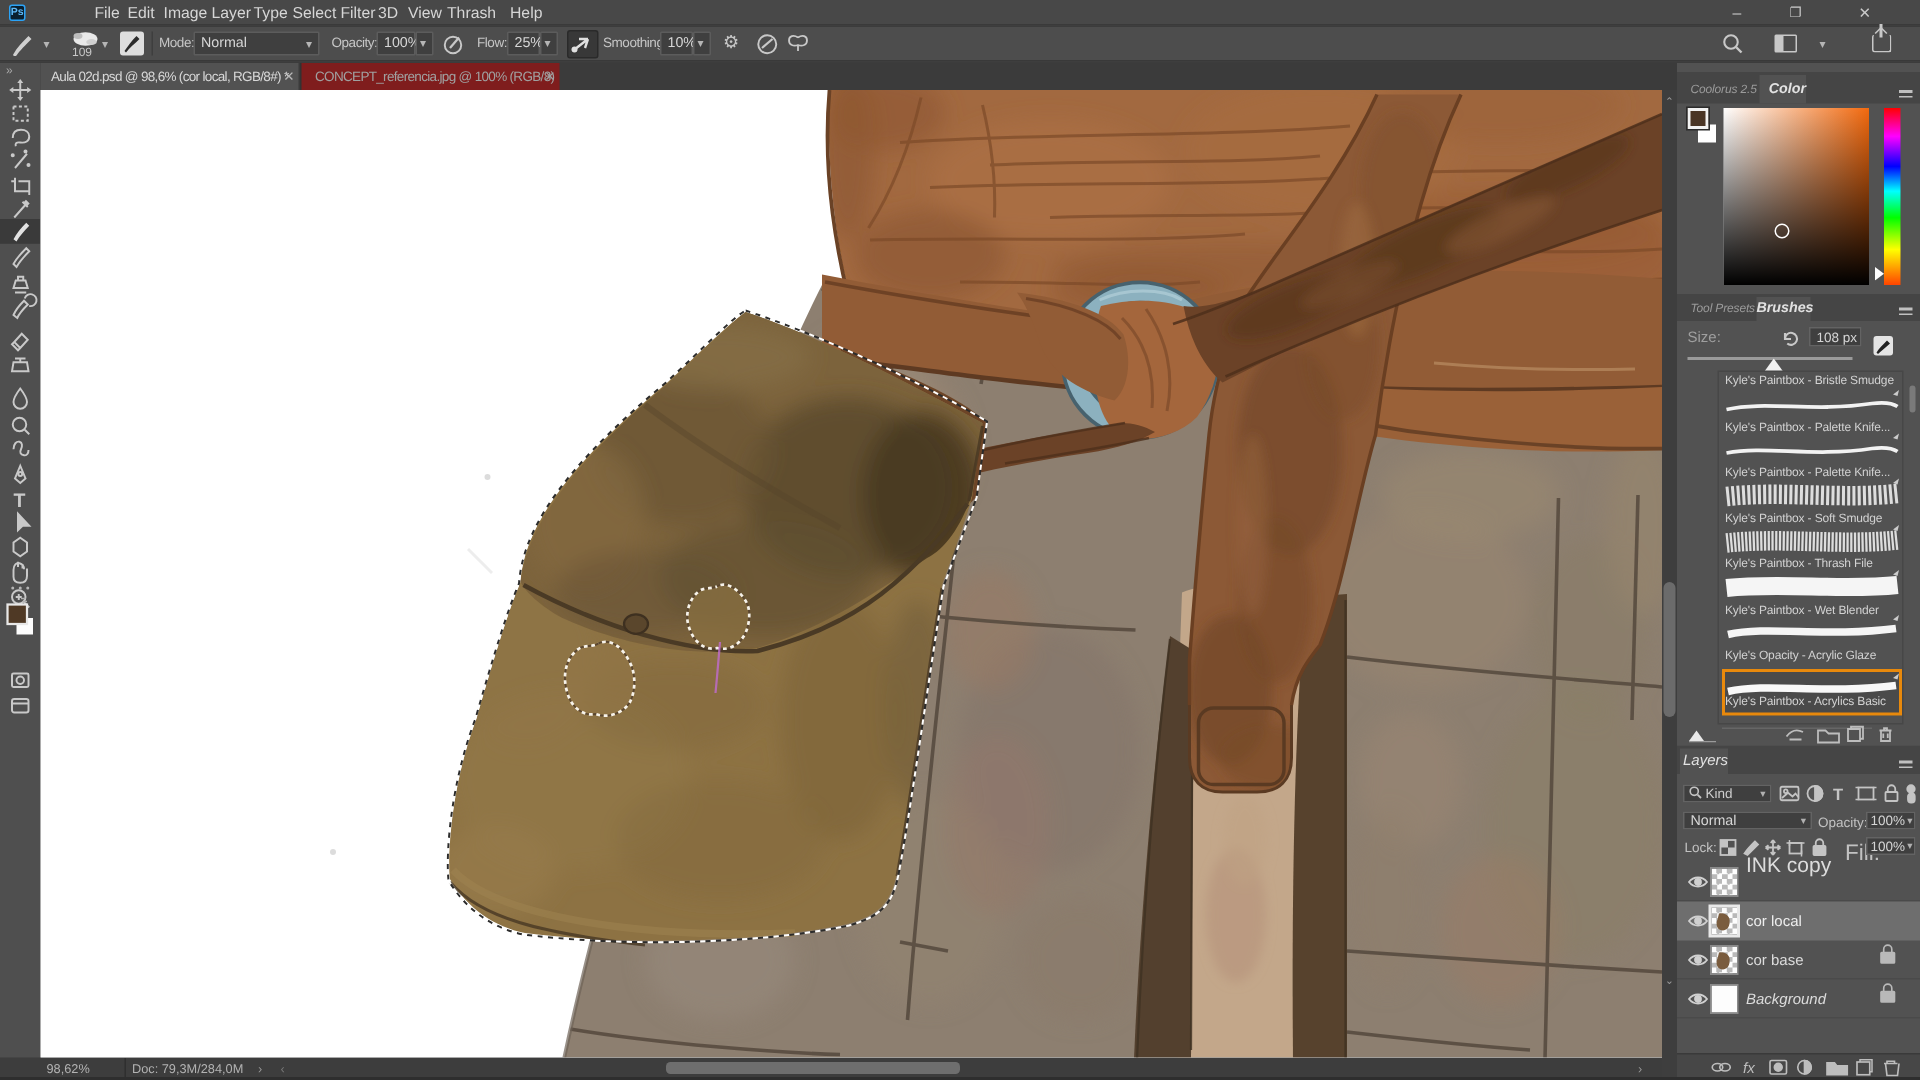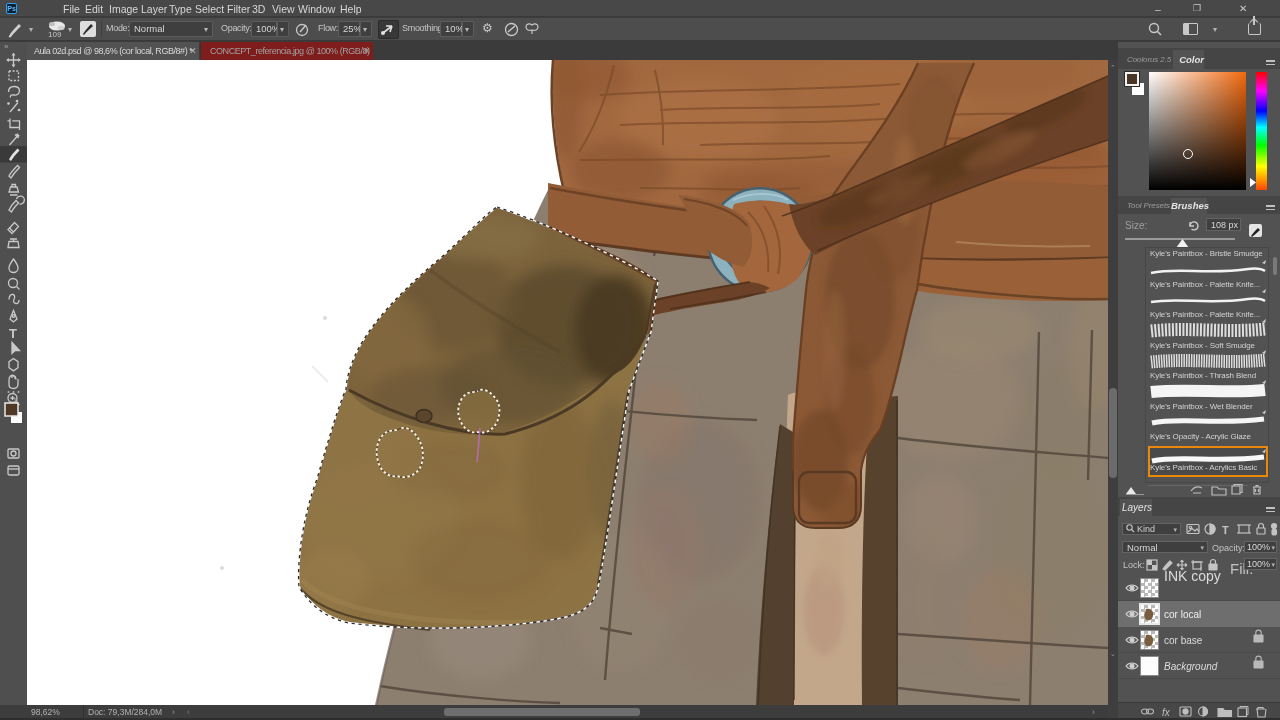--- a/index.html
+++ b/index.html
@@ -54,21 +54,21 @@
   <div id="pslogo">Ps</div>
   <span class="menuitem" style="left:31px">File</span>
   <span class="menuitem" style="left:53px">Edit</span>
   <span class="menuitem" style="left:77px">Image</span>
   <span class="menuitem" style="left:109px">Layer</span>
   <span class="menuitem" style="left:137px">Type</span>
   <span class="menuitem" style="left:163px">Select</span>
   <span class="menuitem" style="left:195px">Filter</span>
   <span class="menuitem" style="left:220px">3D</span>
   <span class="menuitem" style="left:240px">View</span>
-  <span class="menuitem" style="left:266px">Window</span>
+  <span class="menuitem" style="left:266px">Thrash</span>
   <span class="menuitem" style="left:308px">Help</span>
   <span class="abs" style="left:1155px;top:3px;color:#c9c9c9">–</span>
   <span class="abs" style="left:1193px;top:3px;color:#c9c9c9;font-size:9px">❐</span>
   <span class="abs" style="left:1239px;top:3px;color:#c9c9c9;font-size:10px">✕</span>
 </div>
 
 <div id="optbar">
   <svg class="abs" style="left:6px;top:2px" width="20" height="19" viewBox="0 0 20 19">
     <path d="M3,16 C5,12 9,8 13,4 L15,6 C11,10 7,14 5,17 C4,18 2,17 3,16 Z" fill="#d0d0d0"></path>
   </svg>
@@ -447,21 +447,21 @@
   <div class="abs" style="left:7px;top:196px;width:110px;height:1.5px;background:#9a9a9a"></div>
   <svg class="abs" style="left:58px;top:197px" width="13" height="9">
         <path d="M6.5,0 L13,9 L0,9 Z" fill="#f0f0f0"></path>
       </svg>
   <div class="abs" style="left:27px;top:205px;width:124px;height:236px;border:1px solid #474747"></div>
   <div style="position:absolute;left:30px;top:205px;width:121px;height:236px;overflow:hidden;font-size:8px;letter-spacing:-0.1px;color:#d2d2d2;white-space:nowrap">
     <div style="position:absolute;left:2px;top:2px">Kyle's Paintbox - Bristle Smudge</div>
     <div style="position:absolute;left:2px;top:33px">Kyle's Paintbox - Palette Knife...</div>
     <div style="position:absolute;left:2px;top:63px">Kyle's Paintbox - Palette Knife...</div>
     <div style="position:absolute;left:2px;top:94px">Kyle's Paintbox - Soft Smudge</div>
-    <div style="position:absolute;left:2px;top:124px">Kyle's Paintbox - Thrash Blend</div>
+    <div style="position:absolute;left:2px;top:124px">Kyle's Paintbox - Thrash File</div>
     <div style="position:absolute;left:2px;top:155px">Kyle's Paintbox - Wet Blender</div>
     <div style="position:absolute;left:2px;top:185px">Kyle's Opacity - Acrylic Glaze</div>
     <div style="position:absolute;left:0;top:199px;width:119px;height:31px;background:#4a4a4a"></div>
     <div style="position:absolute;left:2px;top:216px">Kyle's Paintbox - Acrylics Basic</div>
     <svg style="position:absolute;left:0;top:0" width="121" height="236" viewBox="0 0 121 236">
       <rect x="1" y="200" width="118" height="29" fill="none" stroke="#e8890c" stroke-width="2"></rect>
       <path d="M3,26 C30,20 60,28 100,22 C108,21 114,22 117,24" stroke="#f2f2f2" stroke-width="2.5" fill="none"></path>
       <path d="M3,55 C30,50 60,58 100,52 C108,51 114,52 117,54" stroke="#f2f2f2" stroke-width="2.5" fill="none"></path>
       <g stroke="#ededed" fill="none" opacity="0.9">
         <path d="M3,84 C40,80 80,86 117,82" stroke-width="13" stroke-dasharray="2 1.5"></path>

